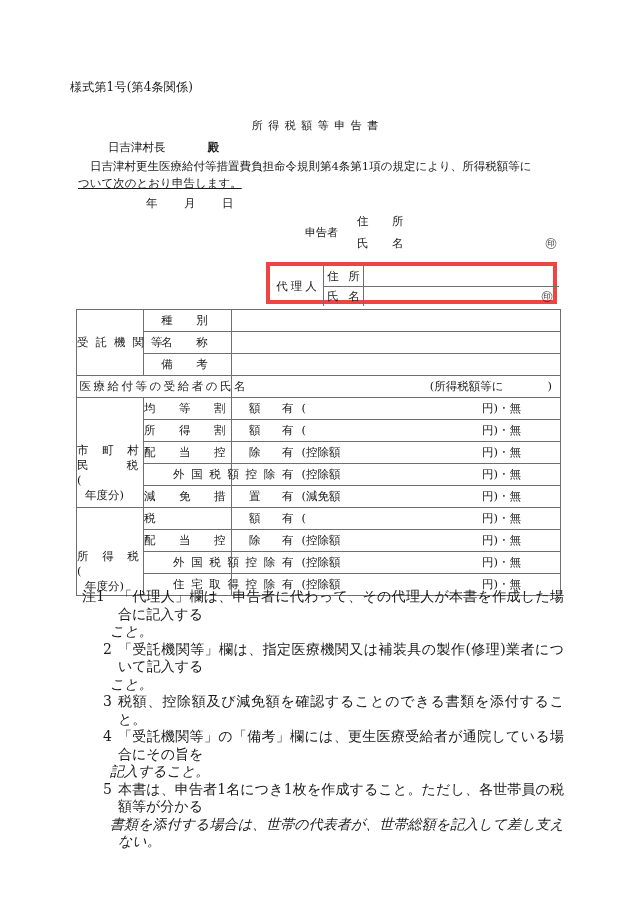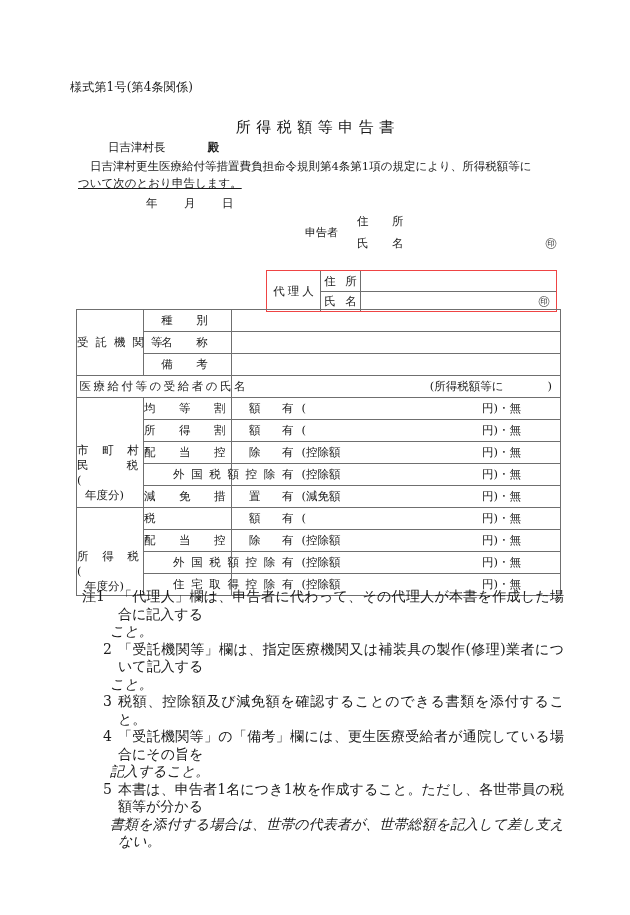--- a/index.html
+++ b/index.html
@@ -31,21 +31,21 @@
     font-size: 12px;
     letter-spacing: 0.2px;
     white-space: nowrap;
   }
   .doc-title {
     position: absolute;
     left: 0;
     top: 118px;
     width: 630px;
     text-align: center;
-    font-size: 15px;
+    font-size: 11px;
     letter-spacing: 5.5px;
     text-indent: 5.5px;
     white-space: nowrap;
   }
   .addressee {
     position: absolute;
     left: 108px;
     top: 140px;
     font-size: 11.5px;
     white-space: nowrap;
@@ -119,24 +119,23 @@
     font-size: 12px;
   }
 
   
   .agent-box {
     position: absolute;
     left: 266px;
     top: 262px;
     width: 291px;
     height: 42px;
-    border: 1px solid #ef4444;
+    border: 4px solid #ef4444;
     box-sizing: border-box;
     font-size: 11.5px;
-    margin-top: 8px;
   }
   .agent-box .agent-label {
     position: absolute;
     left: 0; top: 0;
     width: 54px;
     height: 40px;
     line-height: 40px;
     text-align: center;
     letter-spacing: 3px;
     text-indent: 3px;

